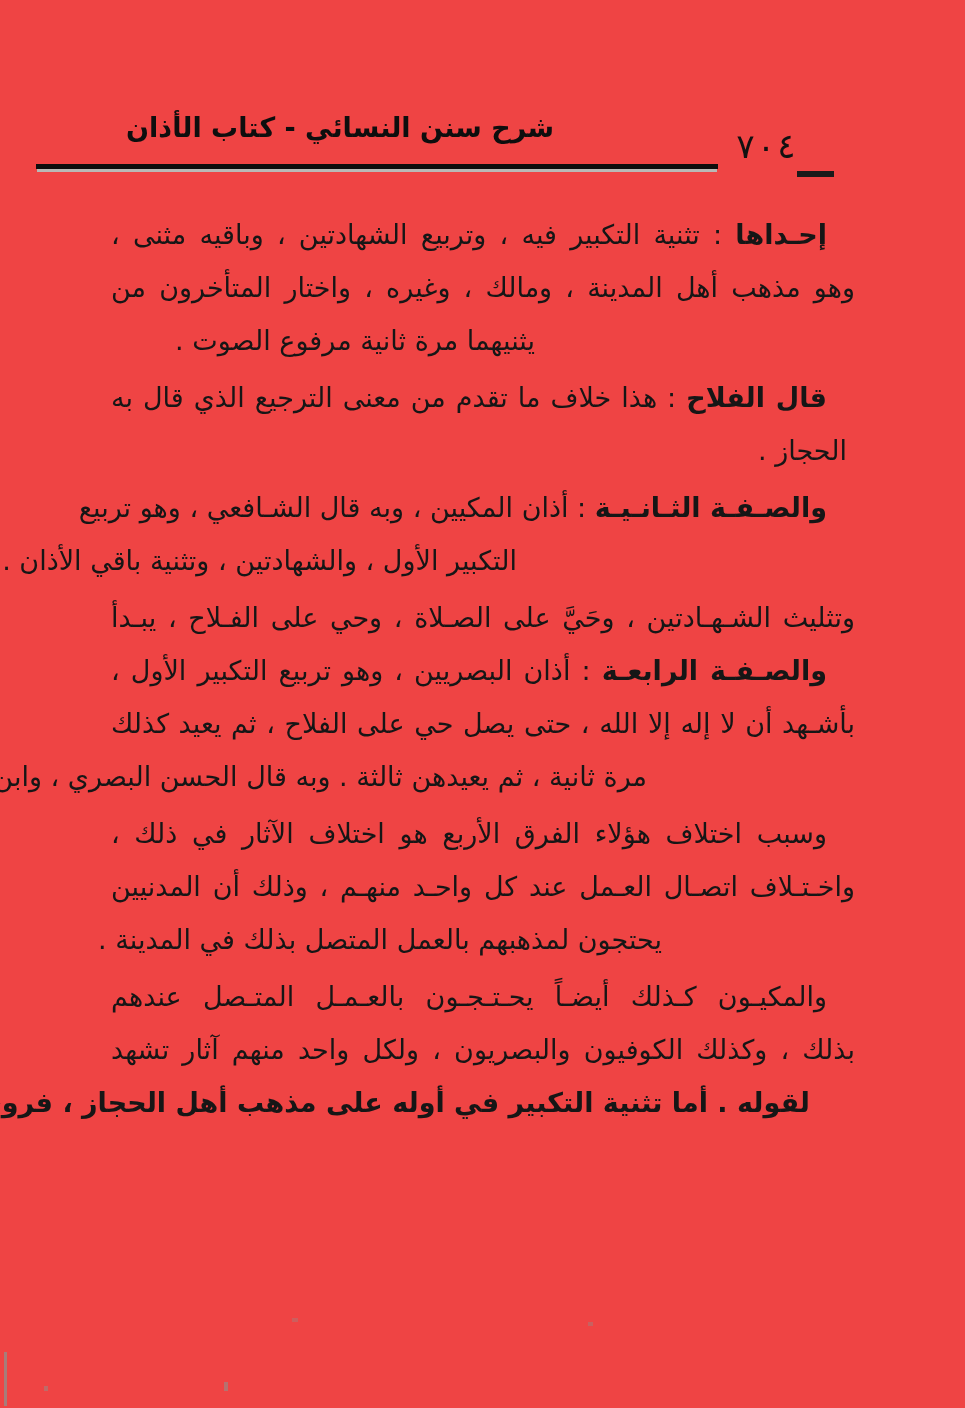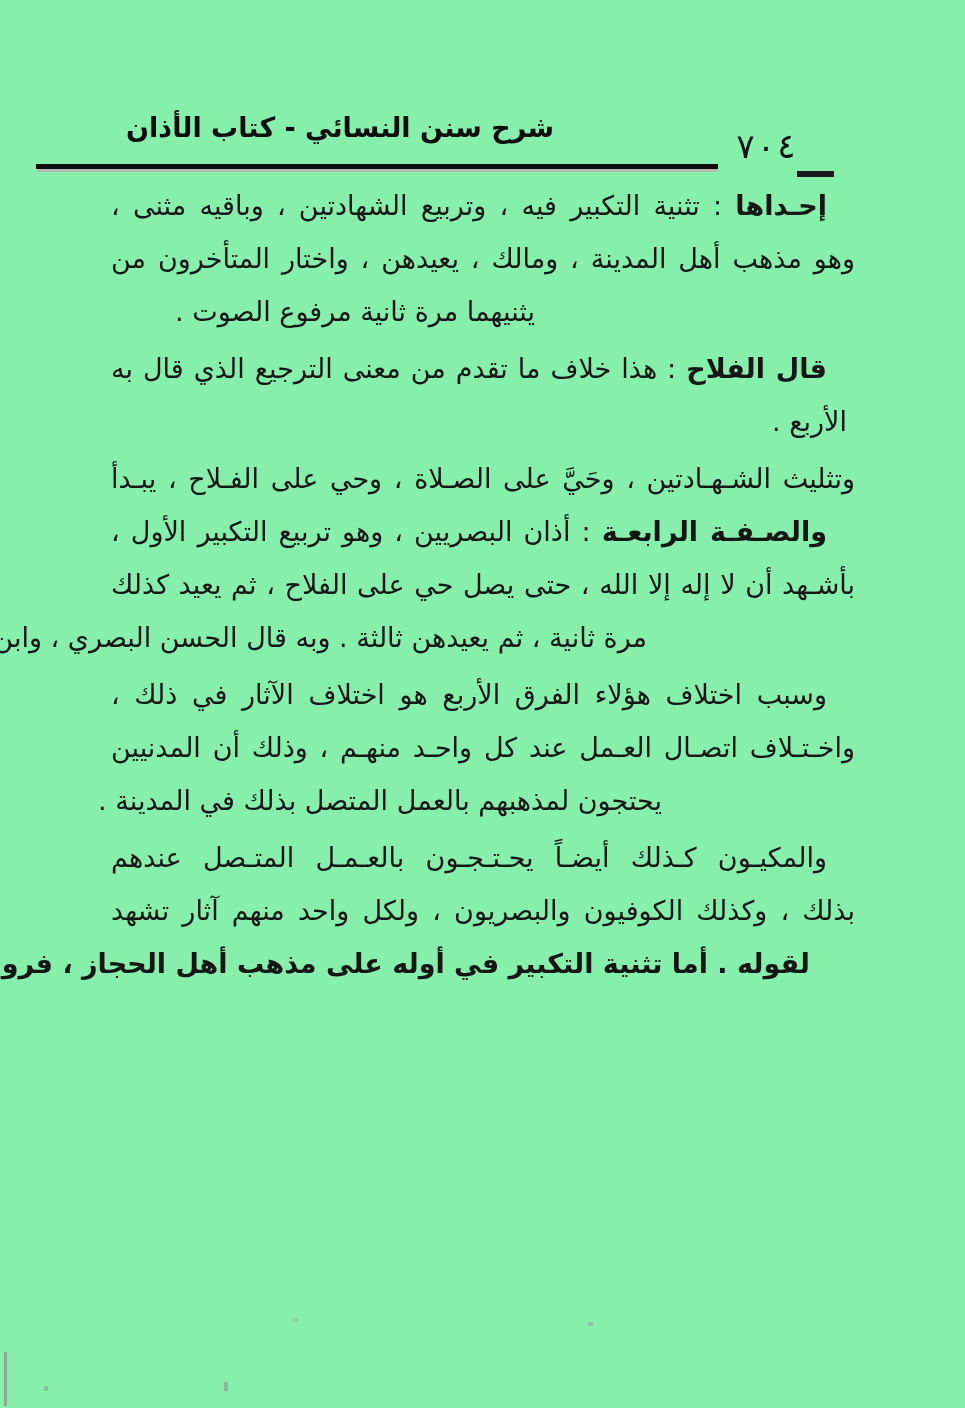--- a/index.html
+++ b/index.html
@@ -5,21 +5,21 @@
   html, body { margin: 0; padding: 0; }
   body {
     width: 965px; height: 1408px;
     background: #f6f6f4;
     font-family: "DejaVu Sans", sans-serif;
     overflow: hidden;
   }
   .page {
     position: relative;
     width: 965px; height: 1408px;
-    background: #86efac;
+    background: #ef4444;
     color: #161616;
   }
   
   .header-title {
     position: absolute;
     left: 126px; top: 112px;
     direction: rtl;
     font-weight: 700;
     font-size: 27px;
     letter-spacing: 0.5px;
@@ -47,21 +47,21 @@
   }
   .header-dash {
     position: absolute;
     left: 797px; top: 171px;
     width: 37px; height: 6px;
     background: #1a1a1a;
   }
   
   .text-block {
     position: absolute;
-    top: 179px; right: 110px;
+    top: 208px; right: 110px;
     width: 744px;
     direction: rtl;
   }
   .para { margin: 0 0 4px 0; }
   .line {
     height: 53px;
     line-height: 53px;
     font-size: 27px;
     white-space: nowrap;
     text-align: justify;
@@ -98,29 +98,33 @@
 
   <div class="header-title">شرح سنن النسائي - كتاب الأذان</div>
   <div class="page-number">٧٠٤</div>
   <div class="header-rule"></div>
   <div class="header-dash"></div>
 
   <div class="text-block">
 
     <div class="para">
       <div class="line first"><span class="lead">إحـداها</span><span> : تثنية التكبير فيه ، وتربيع الشهادتين ، وباقيه مثنى ،</span></div>
-      <div class="line">وهو مذهب أهل المدينة ، ومالك ، يعيدهن ، واختار المتأخرون من</div>
+      <div class="line">وهو مذهب أهل المدينة ، ومالك ، وغيره ، واختار المتأخرون من</div>
       <div class="line short off-p1">يثنيهما مرة ثانية مرفوع الصوت .</div>
     </div>
 
     <div class="para">
       <div class="line first"><span class="lead">قال الفلاح</span><span> : هذا خلاف ما تقدم من معنى الترجيع الذي قال به</span></div>
-      <div class="line short off-p2">الأربع .</div>
+      <div class="line short off-p2">الحجاز .</div>
     </div>
 
+    <div class="para">
+      <div class="line first"><span class="lead">والصـفـة الثـانـيـة</span><span> : أذان المكيين ، وبه قال الشـافعي ، وهو تربيع</span></div>
+      <div class="line short off-p3">التكبير الأول ، والشهادتين ، وتثنية باقي الأذان .</div>
+    </div>
 
 
     <div class="para">
       <div class="line">وتثليث الشـهـادتين ، وحَيَّ على الصـلاة ، وحي على الفـلاح ، يبـدأ</div>
       <div class="line first"><span class="lead">والصـفـة الرابعـة</span><span> : أذان البصريين ، وهو تربيع التكبير الأول ،</span></div>
       <div class="line">بأشـهد أن لا إله إلا الله ، حتى يصل حي على الفلاح ، ثم يعيد كذلك</div>
       <div class="line short off-p5">مرة ثانية ، ثم يعيدهن ثالثة . وبه قال الحسن البصري ، وابن سيرين .</div>
     </div>
 
     <div class="para">

